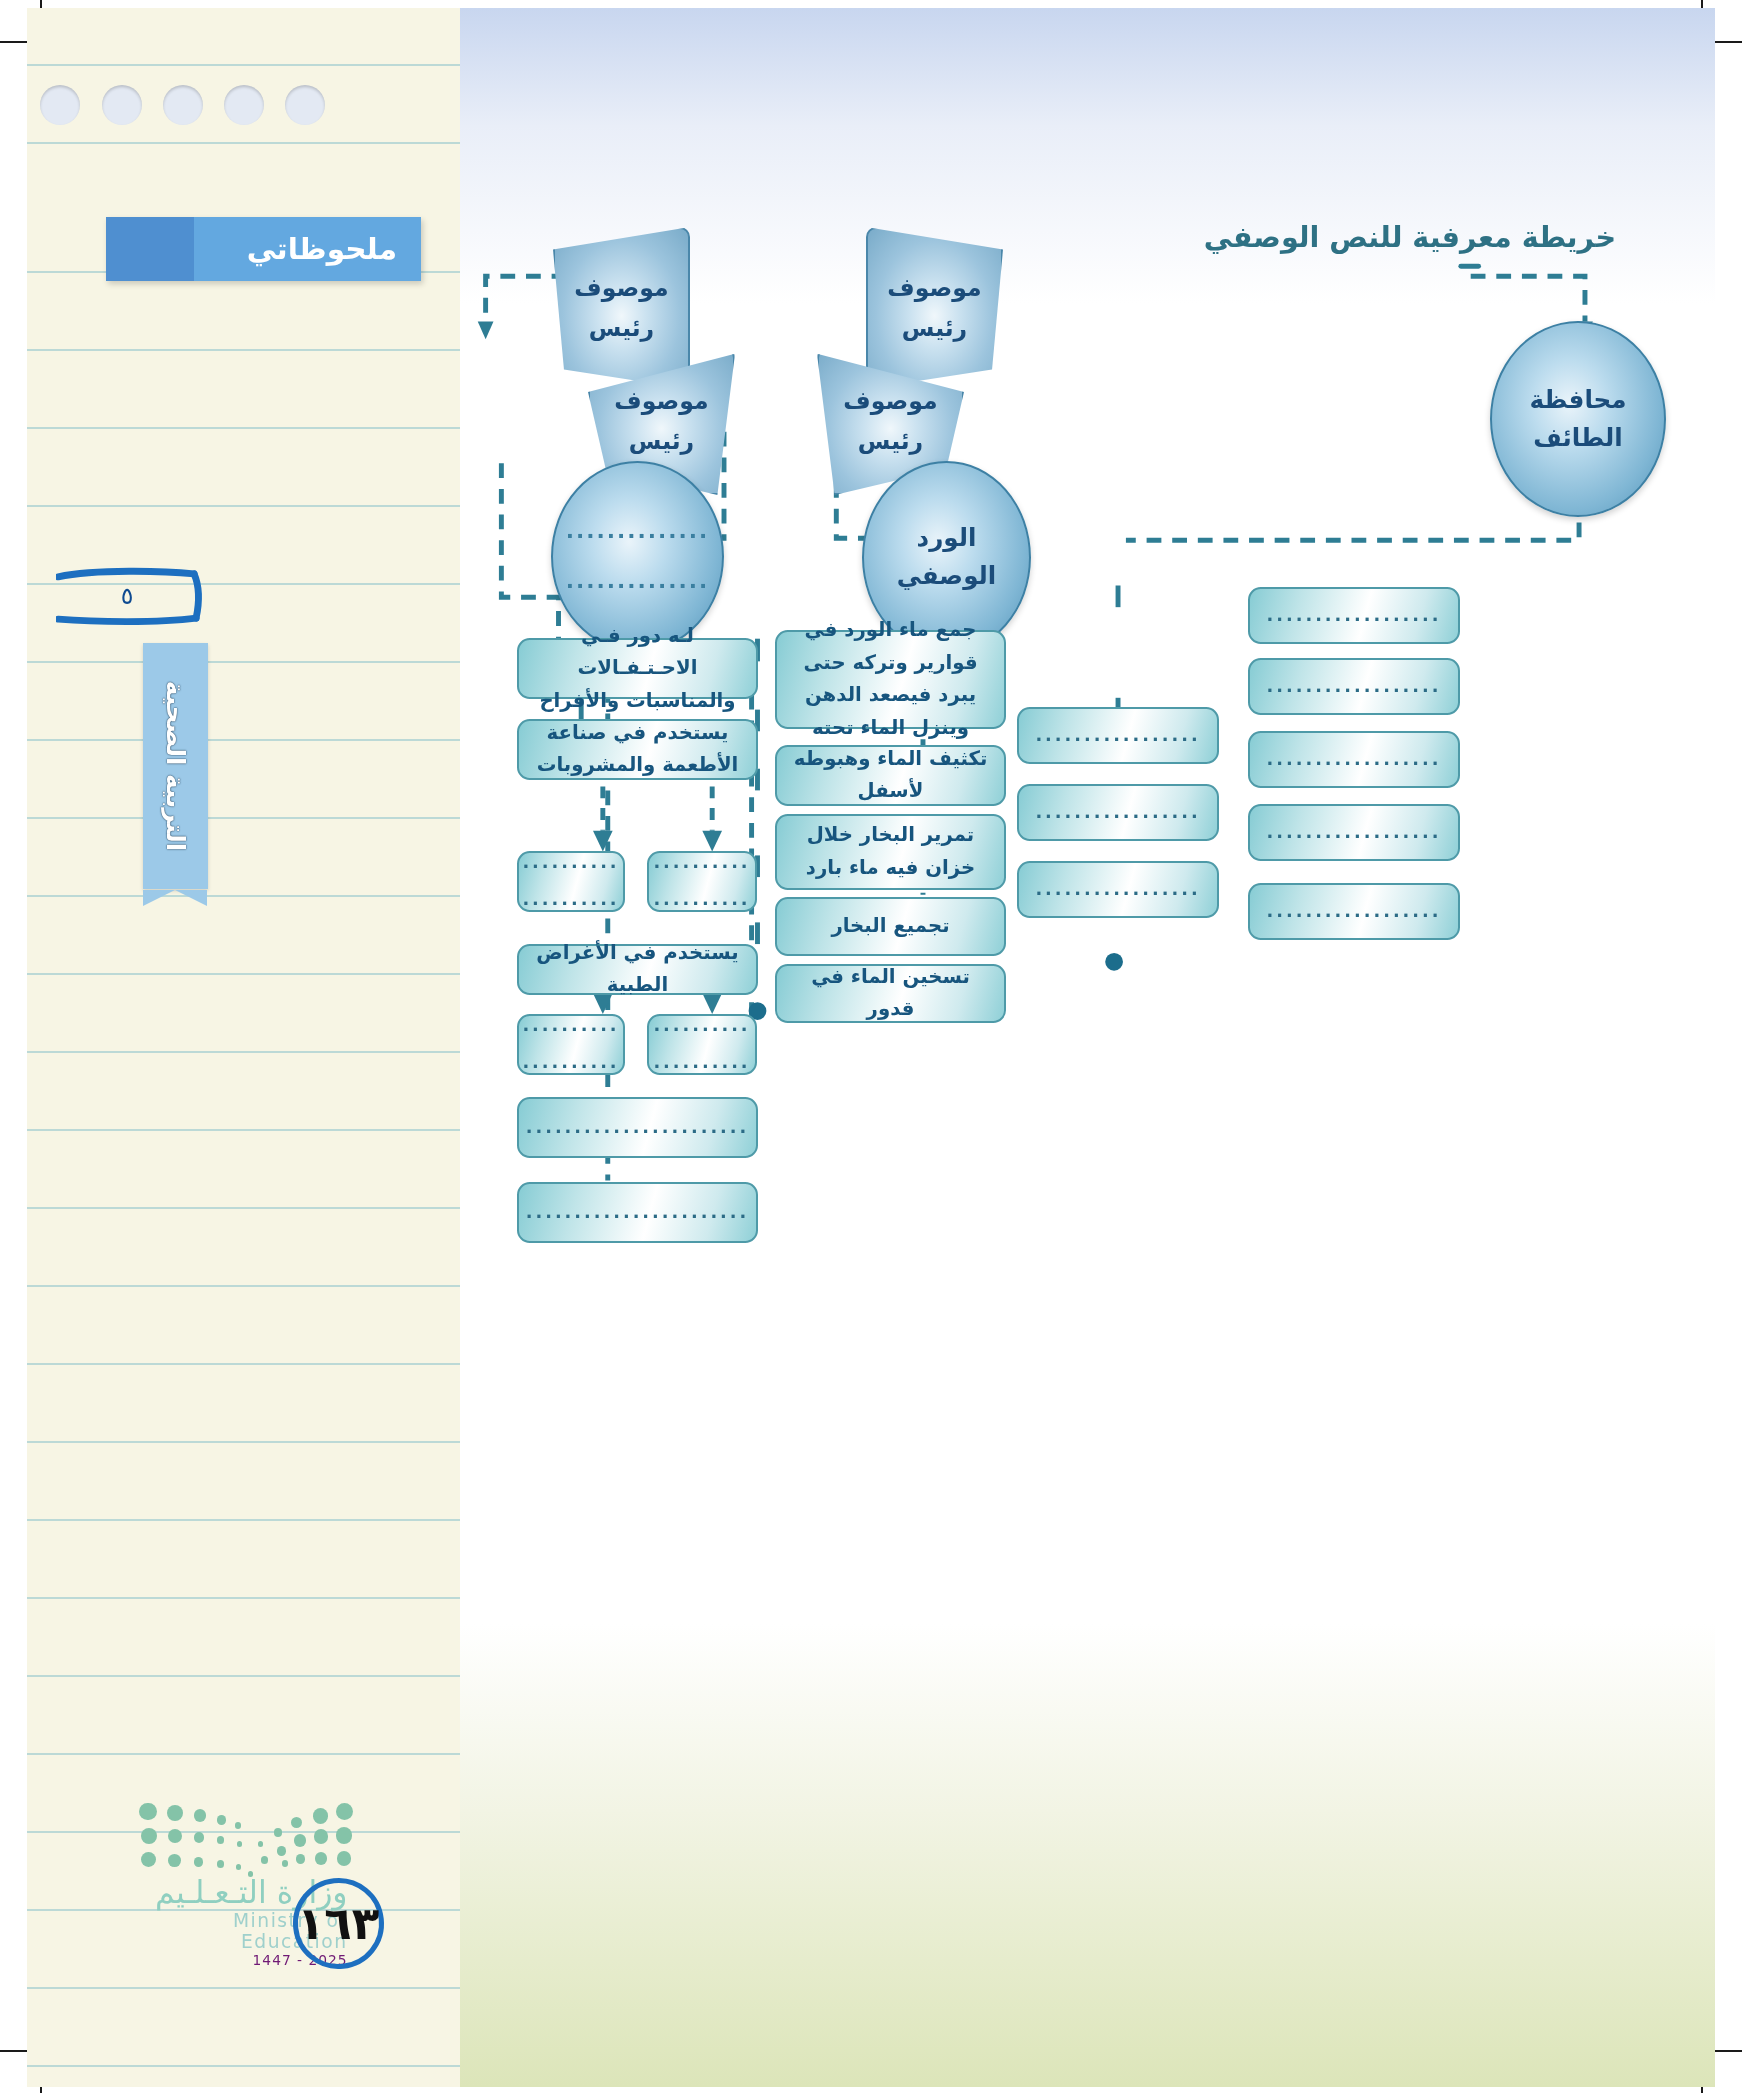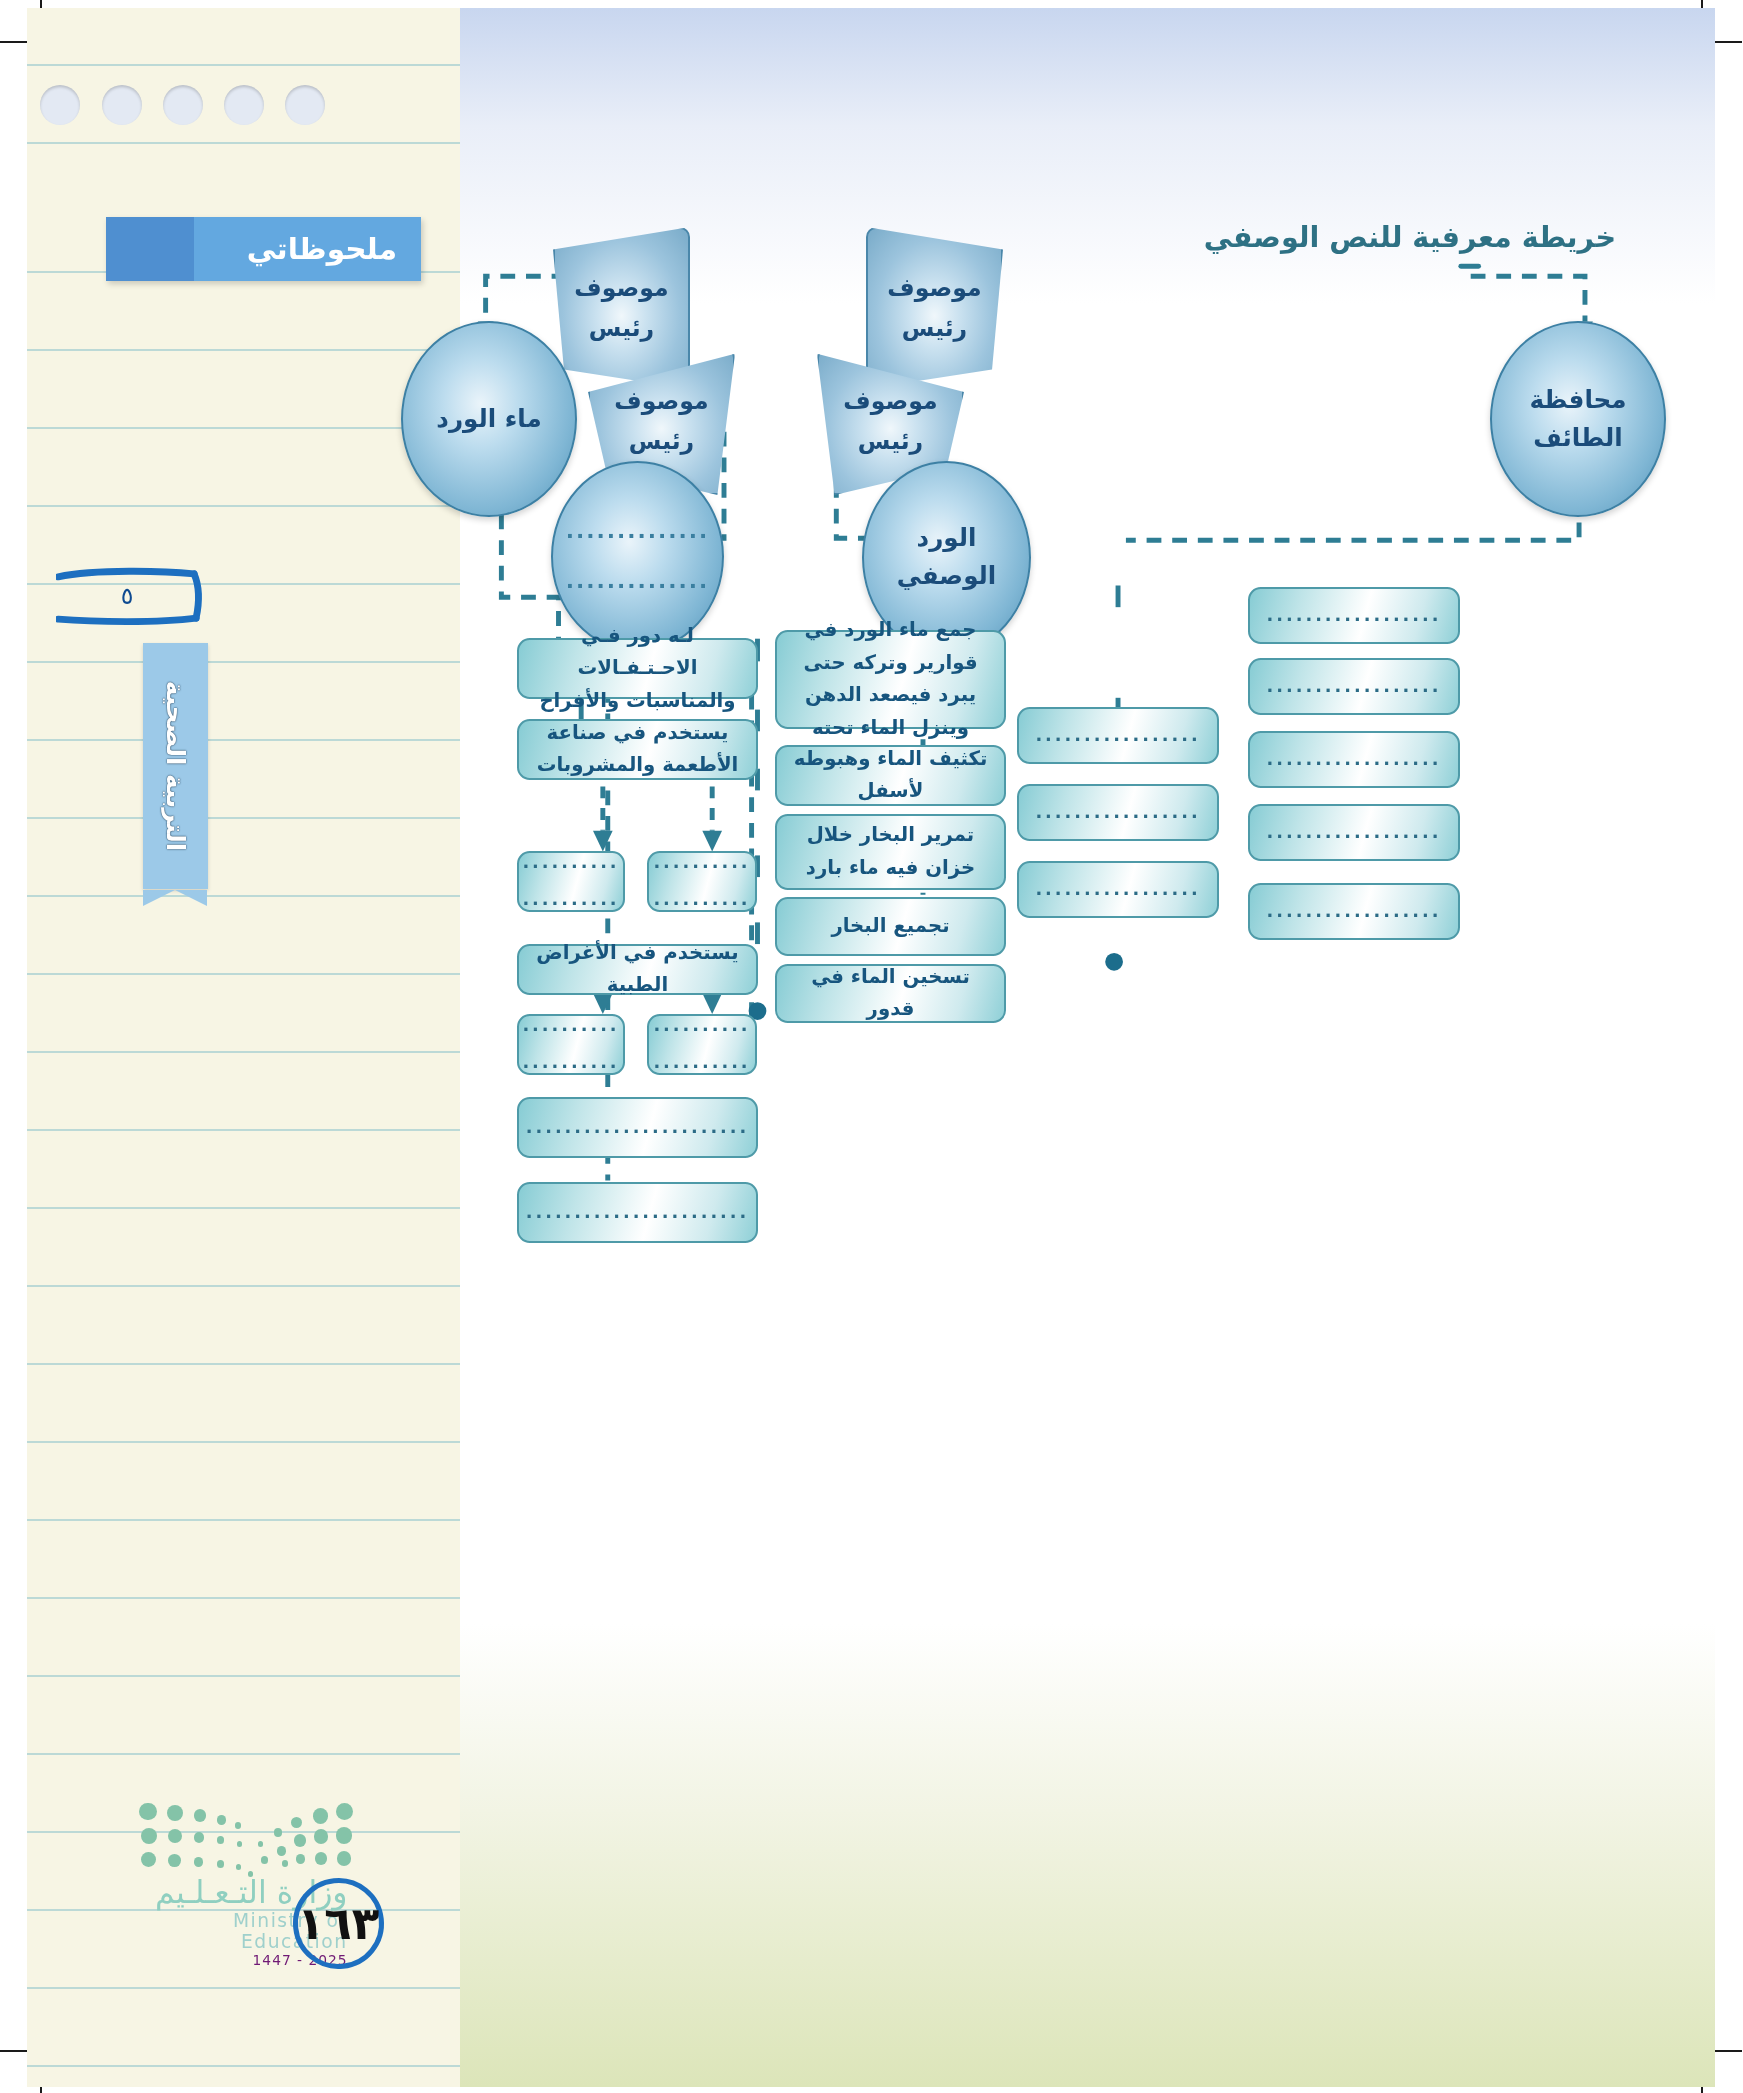--- a/index.html
+++ b/index.html
@@ -262,23 +262,20 @@
       <span>موصوف</span>
       <span>رئيس</span>
     </div>
 
     <div class="petal" style="left:357px;top:340px;width:143px;height:143px;
                 clip-path:polygon(0% 4%,12% 100%,88% 82%,100% 30%);">
       <span>موصوف</span>
       <span>رئيس</span>
     </div>
 
-    <div class="ellipse" style="left:-59px;top:313px;width:172px;height:192px;">
-      <span>ماء الورد</span>
-    </div>
 
     <div class="ellipse" style="left:91px;top:453px;width:169px;height:187px;">
       <span class="dots">
         ..............<br>..............
       </span>
     </div>
 
     <div class="ellipse" style="left:402px;top:453px;width:165px;height:189px;">
       <span>الورد الوصفي</span>
     </div>

